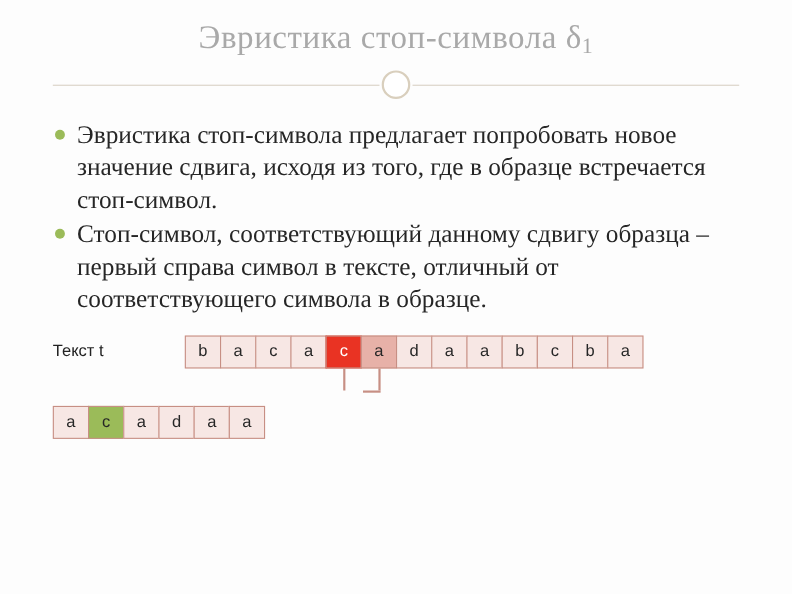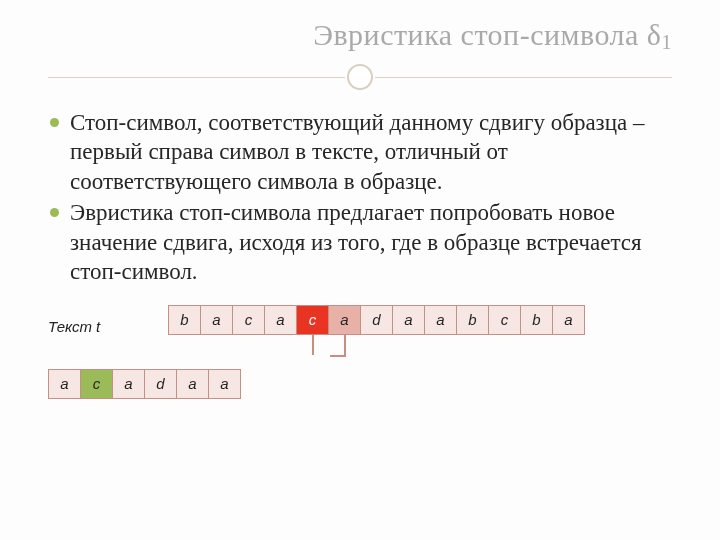--- a/index.html
+++ b/index.html
@@ -5,21 +5,21 @@
   * { box-sizing: border-box; margin: 0; padding: 0; }
   html, body { width: 720px; height: 540px; }
   body {
     font-family: Georgia, 'Times New Roman', serif;
     background: #fdfdfd;
     color: #262626;
     padding: 18px 48px 20px 48px;
     position: relative;
   }
   .title {
-    text-align: right;
+    text-align: center;
     font-size: 30px;
     color: #a9a9a9;
     font-weight: normal;
     letter-spacing: 0.5px;
   }
   .title .sub { font-size: 20px; vertical-align: -4px; }
   .ornament {
     width: 100%;
     display: flex;
     align-items: center;
@@ -42,23 +42,22 @@
   ul.bullets li::before {
     content: "";
     position: absolute;
     left: 2px; top: 10px;
     width: 9px; height: 9px;
     background: #9bbb59;
     border-radius: 50%;
   }
   .row {
     display: flex;
-    align-items: flex-end;
+    align-items: center;
     margin-top: 18px;
-    font-style: italic;
   }
   .row-label {
     width: 120px;
     font-family: Arial, sans-serif;
     font-size: 15px;
     color: #222;
   }
   .cells { display: flex; }
   .cell {
     width: 33px; height: 30px;
@@ -104,22 +103,22 @@
   <span>Эвристика стоп-символа δ</span><span class="sub">1</span>
 </h1>
 
 <div class="ornament">
   <div class="line"></div>
     <div class="circ"></div>
     <div class="line"></div>
 </div>
 
 <ul class="bullets">
+  <li>Эвристика стоп-символа предлагает попробовать новое значение сдвига, исходя из того, где в образце встречается стоп-символ.</li>
   <li>Стоп-символ, соответствующий данному сдвигу образца – первый справа символ в тексте, отличный от соответствующего символа в образце.</li>
-  <li>Эвристика стоп-символа предлагает попробовать новое значение сдвига, исходя из того, где в образце встречается стоп-символ.</li>
 </ul>
 
 <div class="row">
   <div class="row-label">Текст t</div>
   <div class="cells" id="text-cells">
       <div class="cell ">b</div>
       <div class="cell ">a</div>
       <div class="cell ">c</div>
       <div class="cell ">a</div>
       <div class="cell hl-red">c</div>

